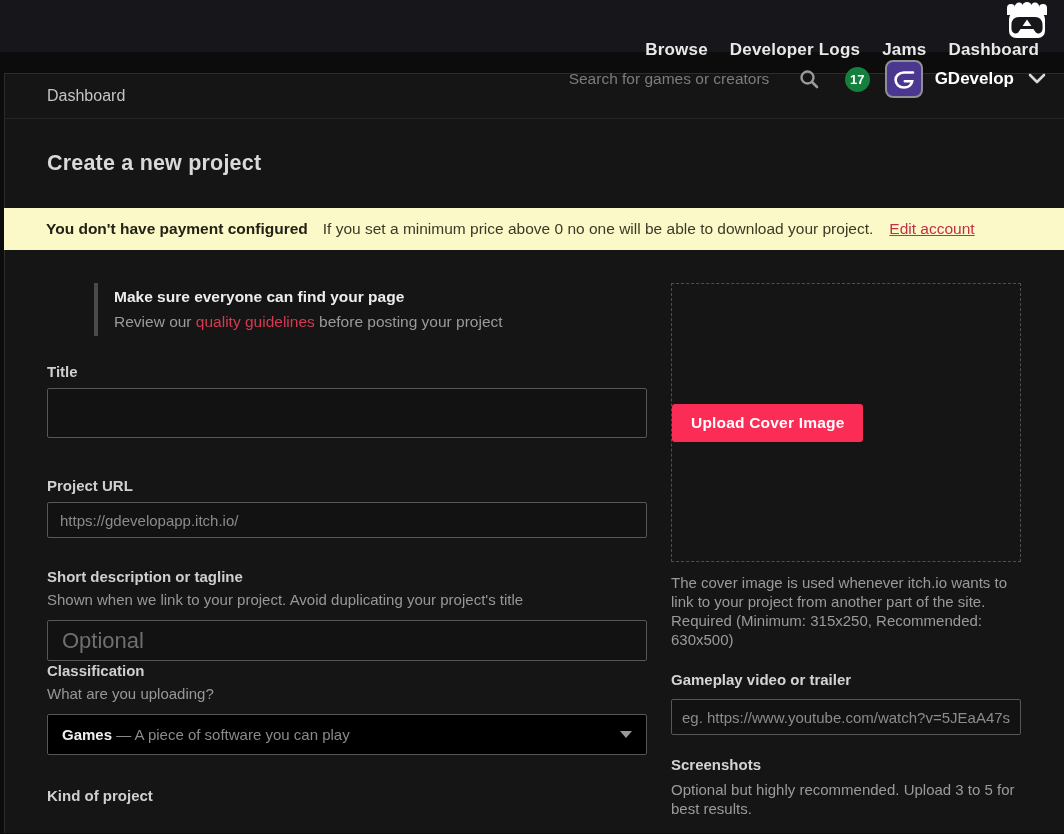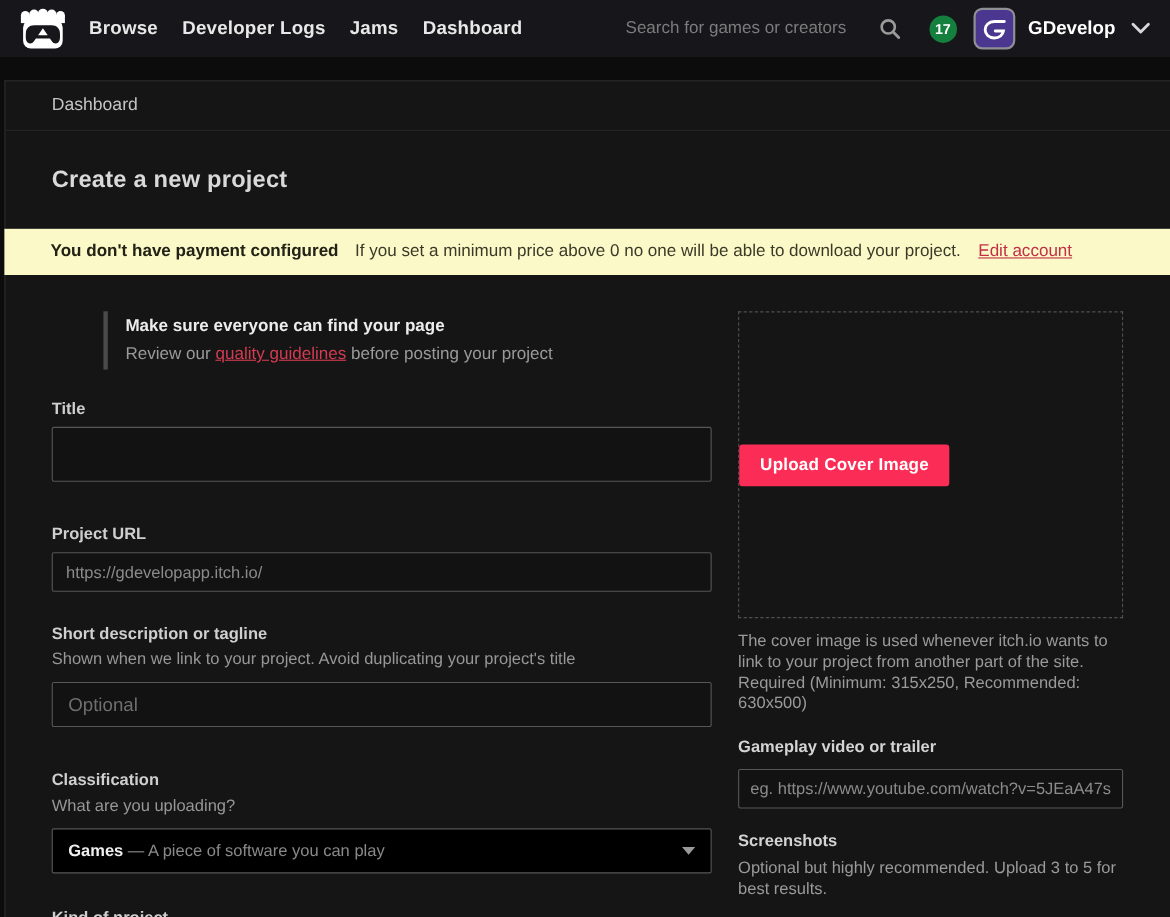--- a/index.html
+++ b/index.html
@@ -4,22 +4,23 @@
 <style>
   * { margin:0; padding:0; box-sizing:border-box; }
   html,body { width:1064px; height:834px; overflow:hidden; }
   body {
     background:#0c0c0c;
     font-family:"Liberation Sans","DejaVu Sans",sans-serif;
     -webkit-font-smoothing:antialiased;
   }
   
   .navbar {
-    height:52px; background:#17171b; display:flex; align-items:center;
+    height:52px; background:#17171b; display:flex; align-items:flex-end;
     padding:0 14px 0 16px;
+    flex-direction:column;
   }
   .brand { width:46px; height:42px; display:flex; align-items:center; justify-content:center; cursor:pointer; }
   .nav-links { display:flex; align-items:center; margin-left:8px; }
   .nav-link {
     color:#e8e8e8; font-size:17px; font-weight:bold; padding:0 11px;
     text-decoration:none; letter-spacing:0.2px; cursor:pointer;
   }
   .nav-right { margin-left:auto; display:flex; align-items:center; }
   .search-input {
     background:transparent; border:none; outline:none; width:228px;
@@ -65,33 +66,33 @@
   
   .content { display:flex; padding:33px 42px 0; gap:24px; }
   .left-col { width:600px; flex-shrink:0; }
   .right-col { width:350px; flex-shrink:0; }
 
   .quote {
     border-left:4px solid #4a4a4a; padding:3px 0 3px 16px; margin-bottom:26px;margin-left:47px;
   }
   .quote-title { color:#ececec; font-size:15.5px; font-weight:bold; line-height:22px; margin-bottom:3px; }
   .quote-sub { color:#9a9a9a; font-size:15.5px; line-height:22px; }
-  .red-link { color:#d23b51; text-decoration:underline; cursor:pointer; }
+  .red-link { color:#d23b51; cursor:pointer; }
 
   .field-label { color:#cfcfcf; font-size:15px; font-weight:bold; line-height:19px; margin-bottom:7px; }
   .field-help { color:#979797; font-size:15px; line-height:19px; margin:-3px 0 11px; }
 
   .text-input {
     width:100%; background:#121212; border:1px solid #575757; border-radius:2px;
     color:#cfcfcf; font-size:15px; font-family:inherit; outline:none; padding:0 12px;
   }
   .text-input::placeholder { color:#8b8b8b; }
   .input-title { height:50px; margin-bottom:38px; }
   .input-url { height:36px; margin-bottom:29px; }
-  .input-optional { height:41px; font-size:17px; padding:0 14px; margin-bottom:39px; }
+  .input-optional { height:41px; font-size:22px; padding:0 14px; }
   .input-optional::placeholder { color:#6f6f6f; }
 
   .select {
     height:41px; background:#000000; border:1px solid #575757; border-radius:2px;
     display:flex; align-items:center; padding:0 14px; cursor:pointer; margin-bottom:31px;
   }
   .select-bold { color:#f0f0f0; font-size:15px; font-weight:bold; }
   .select-rest { color:#8a8a8a; font-size:15px; white-space:pre; }
   .select-caret {
     margin-left:auto; width:0; height:0;

